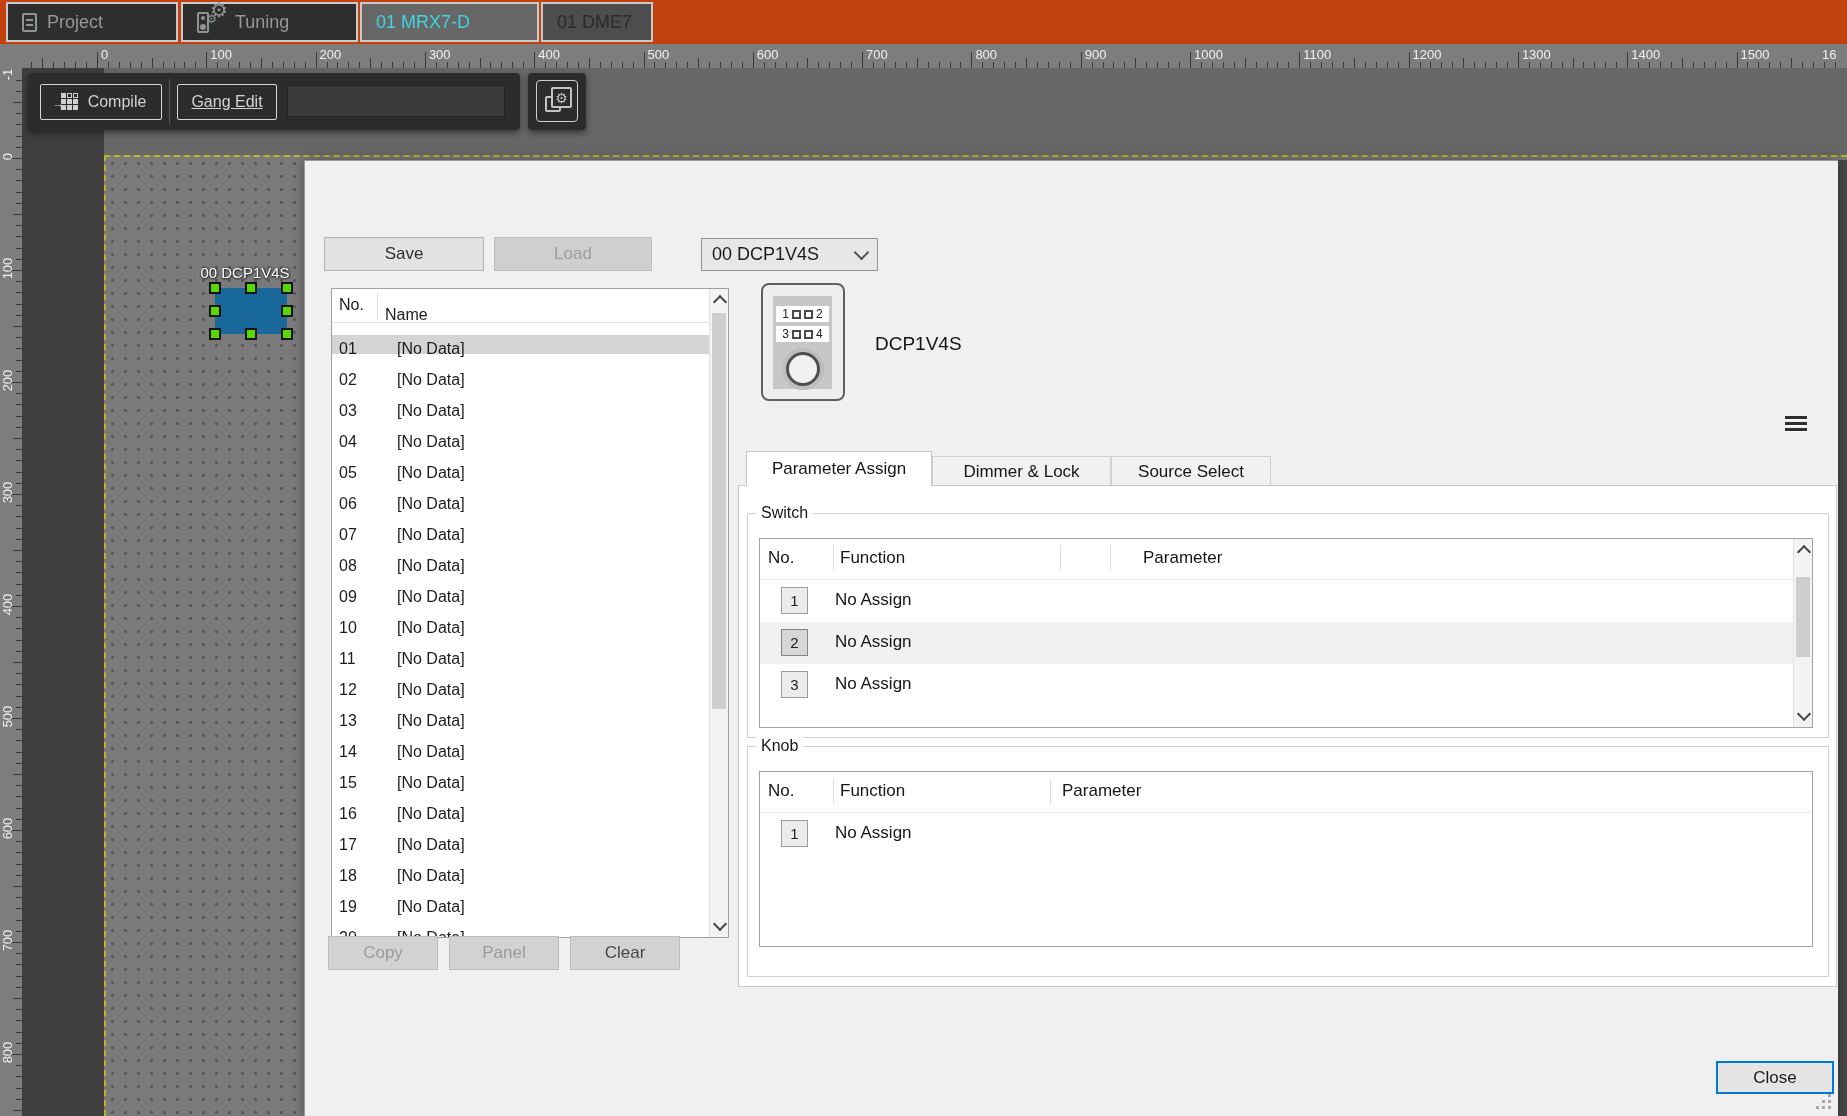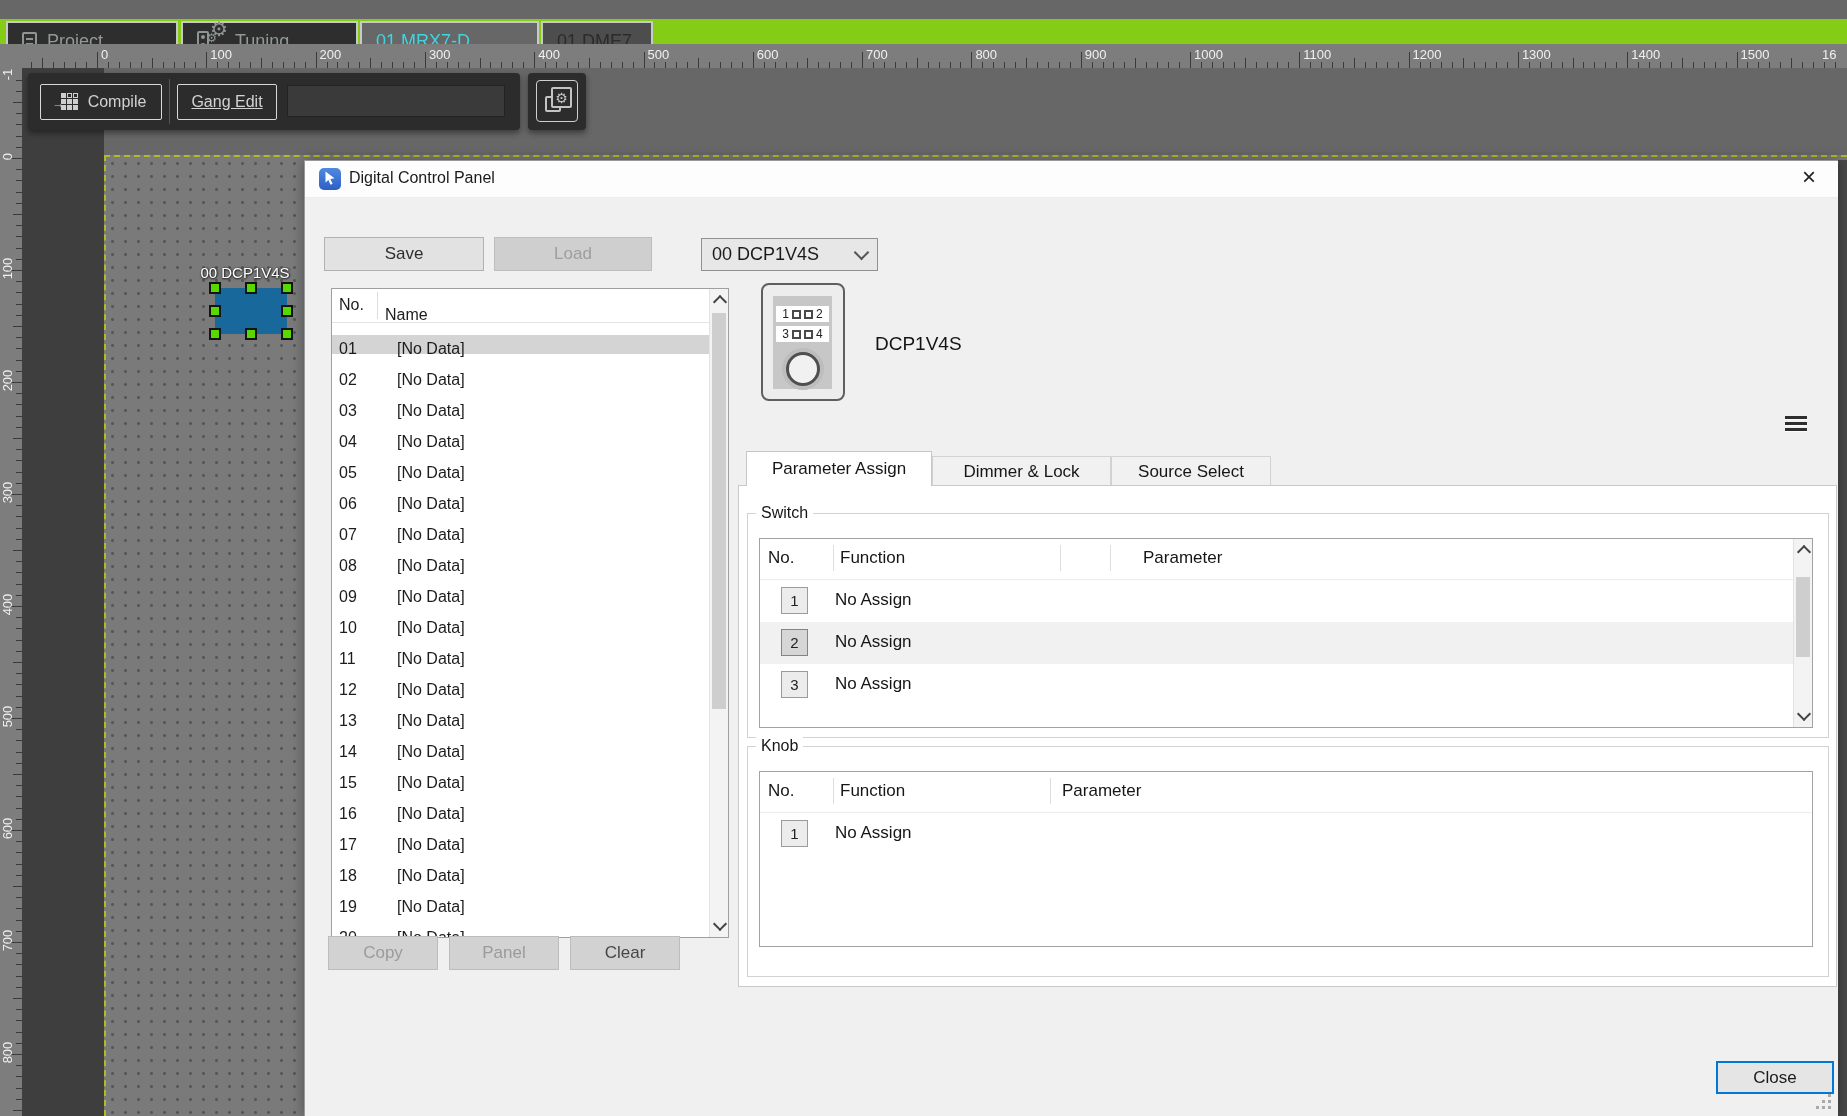--- a/index.html
+++ b/index.html
@@ -1,20 +1,20 @@
 <!DOCTYPE html>
 <html><head>
 <meta charset="utf-8">
 <style>
   html,body{margin:0;padding:0;background:#676767;}
   #screen{position:relative;width:1847px;height:1116px;overflow:hidden;
           font-family:"Liberation Sans",sans-serif;background:#676767;}
 
   
-  #tabbar{position:absolute;left:0;top:0;width:1847px;height:44px;background:#84cc16;margin-top:19px;}
+  #tabbar{position:absolute;left:0;top:0;width:1847px;height:44px;background:#c2410c;}
   .apptab{position:absolute;top:2px;height:40px;display:flex;align-items:center;gap:10px;
           padding:0 14px;box-sizing:border-box;border:2px solid #c9c9c9;font-size:18px;}
   #tab-project{left:6px;width:172px;background:#2e2e2e;color:#929898;}
   #tab-tuning{left:181px;width:177px;background:#2e2e2e;color:#929898;}
   #tab-mrx{left:360px;width:179px;background:#676767;color:#3fd4e0;}
   #tab-dme{left:541px;width:112px;background:#4d4d4d;color:#2b2b2b;}
   .doc-ic{width:15px;height:19px;border:2px solid #8f9595;border-radius:2px;position:relative;box-sizing:border-box;}
   .doc-ic::before,.doc-ic::after{content:"";position:absolute;left:2px;right:2px;height:2px;background:#8f9595;}
   .doc-ic::before{top:4px}.doc-ic::after{top:9px}
   .tuning-ic{position:relative;width:28px;height:26px;}
@@ -513,29 +513,20 @@
       <span class="gback"></span>
       <span class="gfront">
           <span>⚙</span>
         </span>
     </div>
   </div>
 
   <div id="rsliver"></div>
 
   <div id="dialog">
-    <div id="dlg-title">
-      <div id="dlg-icon">
-        <svg width="22" height="22" viewBox="0 0 22 22">
-            <path d="M6.5 3.5 L15.5 10.2 L11.3 11 L13.6 15.8 L11.5 16.8 L9.4 12.1 L6.5 14.6 Z" fill="#ffffff"></path>
-          </svg>
-      </div>
-      <div id="dlg-title-text">Digital Control Panel</div>
-      <div id="dlg-close">×</div>
-    </div>
 
     <div class="btn" id="btn-save">Save</div>
     <div class="btn" id="btn-load">Load</div>
 
     <div id="combo">
       <span>00 DCP1V4S</span>
       <span class="chev"></span>
     </div>
 
     <div id="list">

